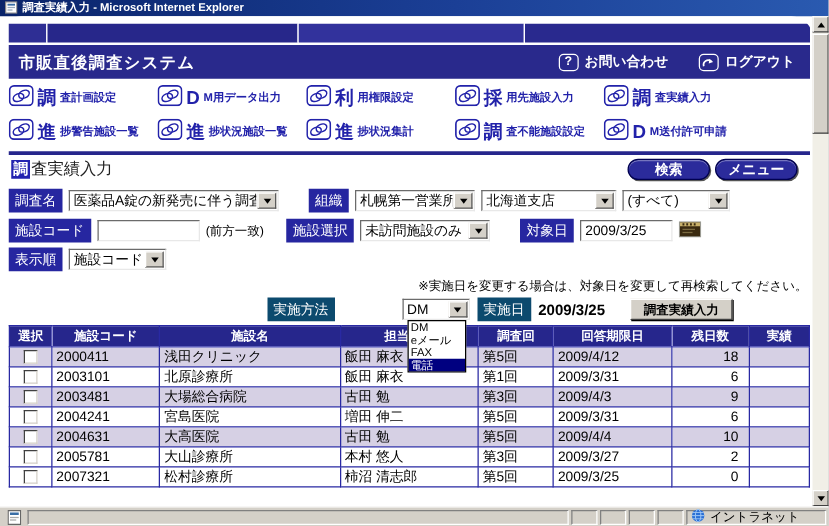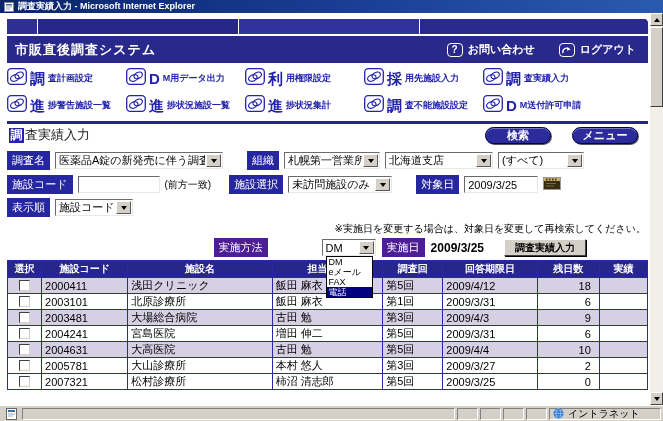--- a/index.html
+++ b/index.html
@@ -38,30 +38,30 @@
   .mi-big  { font-size:15px; font-weight:bold; color:#2222aa; line-height:1; }
   .mi-rest { font-size:9px;  font-weight:bold; color:#2222aa; white-space:nowrap; }
 
   .thickline { height:3px; background:#26268c; margin-top:2px; }
 
   
   .title-row { display:flex; align-items:center; height:20px; margin-top:1px; padding:0 2px; }
   .pg-big { width:15px; height:15px; background:#2323b0; color:#fff; font-size:12px; font-weight:bold;
     display:flex; align-items:center; justify-content:center; }
   .pg-rest { font-size:13px; color:#222; margin-left:1px; }
-  .title-btns { margin-left:auto; display:flex; gap:21px; padding-right:8px; }
+  .title-btns { margin-left:auto; display:flex; gap:4px; padding-right:8px; }
   .pill { min-width:66px; height:17px; background:#2b2b9b; border:1px solid #000050; border-radius:9px;
     color:#fff; font-size:11px; font-weight:bold; display:flex; align-items:center; justify-content:center;
     box-shadow:inset 0 1px 0 rgba(255,255,255,.35), 1px 1px 0 #555; cursor:pointer; }
 
   
   .frow { display:flex; align-items:center; gap:5px; font-size:11px; }
   .frow1 { margin-top:6px; } .frow2 { margin-top:5px; } .frow3 { margin-top:4px; }
   .flabel { background:#2626a0; color:#fff; padding:2px 5px; font-size:11px; white-space:nowrap; }
-  .flabel.accent { background:#4c1d95; }
+  .flabel.accent { background:#0c4a6e; }
   .sunken { background:#fff; border:1px solid; border-color:#6b6b6b #e8e8e8 #e8e8e8 #6b6b6b; height:17px; }
   .sel { display:inline-flex; align-items:center; justify-content:space-between; padding-left:3px; cursor:pointer; }
   .sel .val { font-size:11px; white-space:nowrap; overflow:hidden; }
   .arrowbtn { width:15px; align-self:stretch; margin:1px; background:#d4d0c8; border:1px solid;
     border-color:#fff #5a5a5a #5a5a5a #fff; display:flex; align-items:center; justify-content:center; }
   .tri-down { width:0; height:0; border:3px solid transparent; border-top:4px solid #000; margin-top:3px; }
   .tri-up   { width:0; height:0; border:3px solid transparent; border-bottom:4px solid #000; margin-bottom:3px; }
   .tinput { font-family:inherit; font-size:11px; padding:0 3px; outline:none; }
   .fnote { font-size:10px; color:#000; }
   .spacer14 { width:14px; } .spacer8 { width:8px; }

